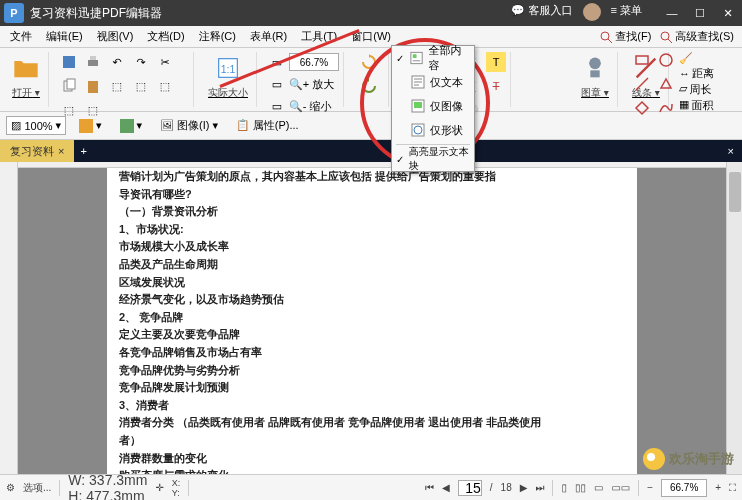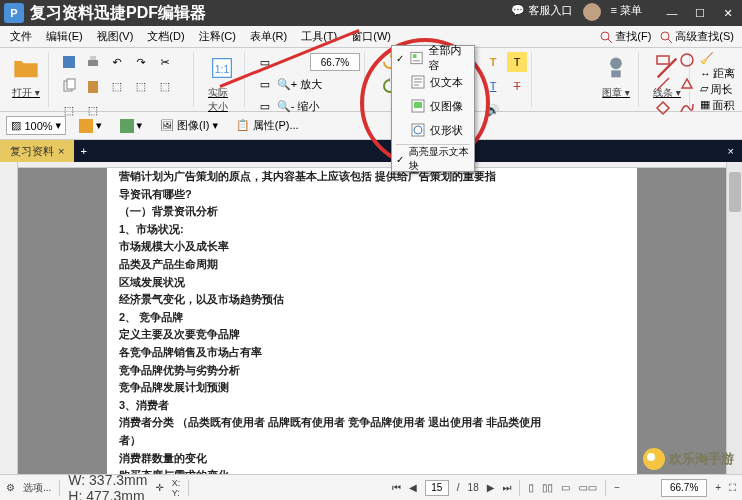--- a/index.html
+++ b/index.html
@@ -1,36 +1,36 @@
 <!DOCTYPE html>
 <html><head>
 <meta charset="utf-8">
 <style>
 * { margin: 0; padding: 0; box-sizing: border-box; font-family: "Microsoft YaHei", Arial, sans-serif; }
 body { width: 742px; height: 500px; background: #fff; overflow: hidden; font-size: 11px; position: relative; }
 .titlebar { height: 26px; background: #3a3a3a; display: flex; align-items: center; color: #fff; padding: 0 4px; }
 .titlebar .logo { width: 20px; height: 20px; background: #4a90d9; border-radius: 3px; display: flex; align-items: center; justify-content: center; margin-right: 6px; font-weight: bold; }
-.titlebar .title { flex: 1; font-size: 16px; font-weight: bold; }
+.titlebar .title { flex: 1; font-size: 12px; }
 .titlebar .right { display: flex; align-items: flex-start; gap: 10px; }
 .titlebar .avatar { width: 18px; height: 18px; border-radius: 50%; background: #c0a080; }
 .titlebar .winbtns { display: flex; gap: 8px; margin-left: 10px; }
 .titlebar .winbtn { width: 20px; height: 20px; display: flex; align-items: center; justify-content: center; }
 .menubar { height: 22px; background: #f5f5f5; border-bottom: 1px solid #ccc; display: flex; align-items: center; padding: 0 4px; gap: 2px; }
 .menubar .item { padding: 2px 6px; }
 .menubar .search-items { margin-left: auto; display: flex; }
 .search-item { display: flex; align-items: center; gap: 2px; padding: 2px 4px; }
 .toolbar { height: 64px; background: #f5f5f5; border-bottom: 1px solid #ccc; display: flex; padding: 4px; gap: 6px; }
 .tool-group { display: flex; flex-direction: column; align-items: center; border-right: 1px solid #ddd; padding: 0 4px; }
 .tool-group.no-border { border-right: none; }
 .tool-icons { display: flex; flex-wrap: wrap; gap: 4px; align-items: center; }
 .tool-icon { width: 20px; height: 20px; display: flex; align-items: center; justify-content: center; }
 .tool-label { font-size: 10px; color: #444; margin-top: 2px; }
 .big-btn { display: flex; flex-direction: column; align-items: center; gap: 2px; padding: 2px 4px; text-decoration: underline; }
 .big-icon { width: 28px; height: 28px; }
-.zoom-input { width: 50px; height: 18px; border: 1px solid #aaa; font-size: 10px; text-align: center; margin-left: 33px; }
+.zoom-input { width: 50px; height: 18px; border: 1px solid #aaa; font-size: 10px; text-align: center; }
 .toolbar2 { height: 28px; background: #f5f5f5; border-bottom: 1px solid #ccc; display: flex; align-items: center; padding: 0 6px; gap: 8px; }
 .tb2-item { display: flex; align-items: center; gap: 3px; padding: 2px 4px; border: 1px solid transparent; }
 .tb2-item.boxed { border: 1px solid #aaa; background: #fff; }
 .tabbar { height: 22px; background: #0f172a; display: flex; align-items: center; }
 .tab { height: 22px; padding: 0 10px; display: flex; align-items: center; gap: 4px; background: #e8c860; color: #333; }
 .tab-close { cursor: pointer; }
 .tab-add { color: #fff; padding: 0 6px; }
 .tabbar .fill { flex: 1; }
 .tabbar .closex { color: #fff; padding: 0 8px; }
 .content { display: flex; height: 312px; position: relative; }
@@ -43,21 +43,21 @@
 .ruler-h { height: 6px; background: #f0f0f0; border-bottom: 1px solid #ccc; }
 .dropdown { position: absolute; top: 45px; left: 391px; width: 84px; background: #f8f8f8; border: 1px solid #999; box-shadow: 2px 2px 4px rgba(0,0,0,0.3); z-index: 100; }
 .dropdown .dd-item { height: 24px; display: flex; align-items: center; padding: 0 4px; gap: 4px; }
 .dropdown .dd-sep { height: 1px; background: #ccc; margin: 2px 4px; }
 .dd-icon { width: 16px; height: 16px; }
 .dd-check { width: 10px; font-size: 10px; }
 .circle-annot { position: absolute; top: 38px; left: 360px; width: 130px; height: 130px; border: 4px solid #d93030; border-radius: 50%; z-index: 99; pointer-events: none; }
 .arrow-annot { position: absolute; top: 85px; left: 220px; width: 150px; height: 3px; background: #d93030; transform: rotate(-22deg); transform-origin: left; z-index: 98; pointer-events: none; }
 .statusbar { height: 26px; background: #f5f5f5; border-top: 1px solid #ccc; display: flex; align-items: center; padding: 0 6px; gap: 8px; font-size: 10px; color: #444; }
 .statusbar .sep { width: 1px; height: 16px; background: #ccc; }
-.page-input { width: 24px; height: 16px; border: 1px solid #aaa; text-align: center; font-size: 10px; }
+.page-input { width: 24px; height: 16px; border: 1px solid #aaa; text-align: right; font-size: 14px; }
 .watermark { position: absolute; right: 8px; bottom: 30px; display: flex; align-items: center; gap: 4px; font-size: 13px; color: #7a7a5a; font-weight: bold; z-index: 200; }
 .wm-icon { width: 22px; height: 22px; background: #f5c542; border-radius: 50%; position: relative; }
 .wm-icon::before { content: ""; position: absolute; width: 8px; height: 8px; background: #fff; border-radius: 50%; top: 5px; left: 4px; }
 svg { display: block; }
 .folder-ico { fill: #e8a030; }
 .shape-ico { stroke: #c04040; fill: none; stroke-width: 1.5; }
 </style>
 </head>
 <body>
 

